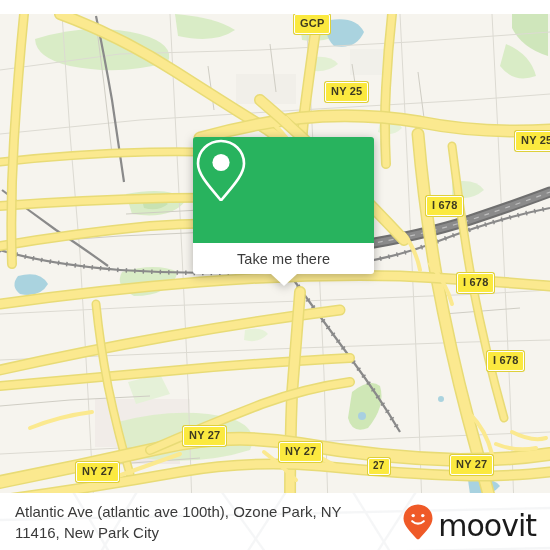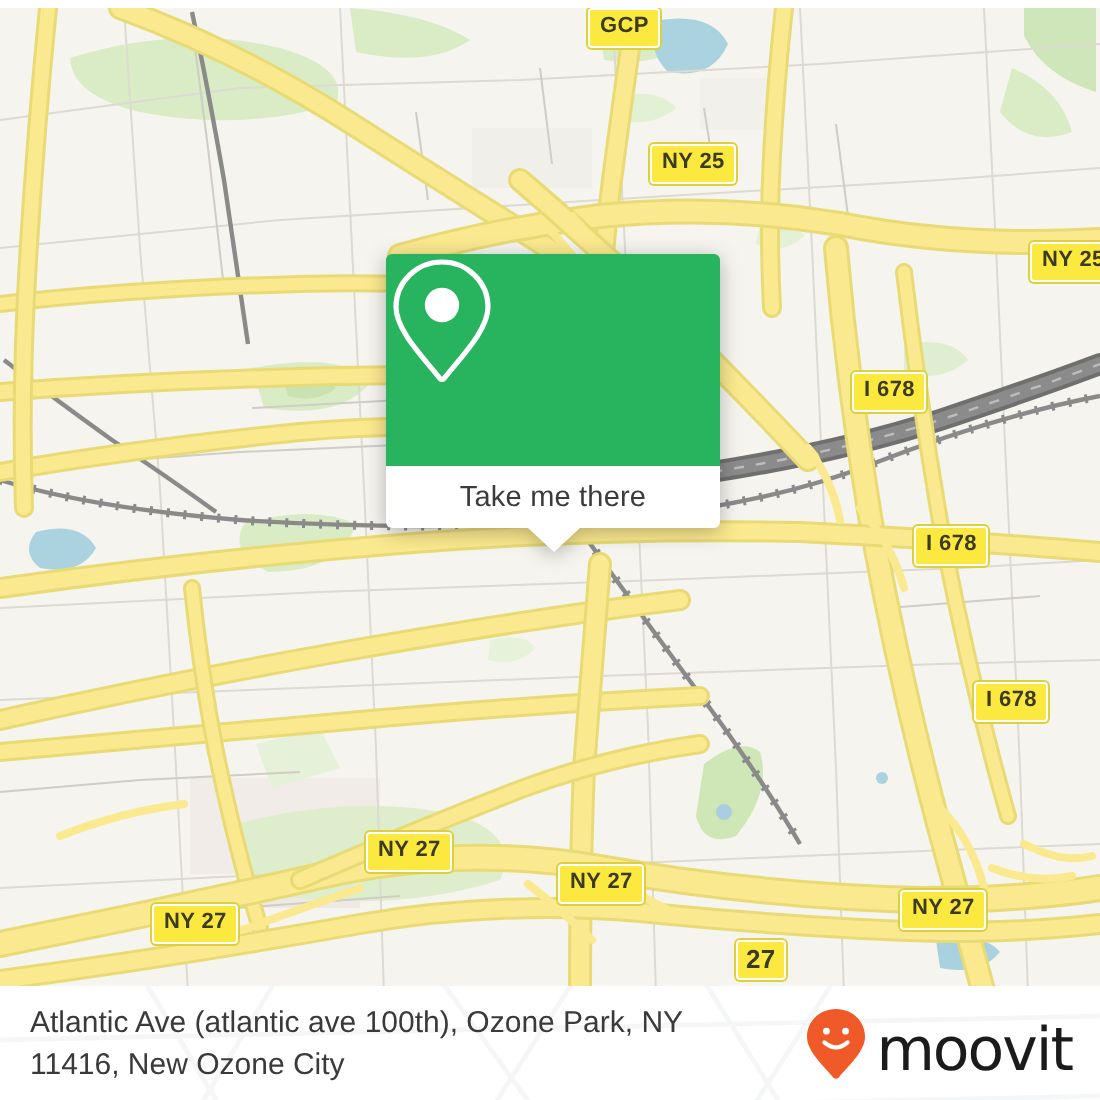--- a/index.html
+++ b/index.html
@@ -5,46 +5,46 @@
   html,body{margin:0;padding:0;}
   body{
     width:550px;height:550px;overflow:hidden;
     font-family:"Liberation Sans", sans-serif;
     background:#ffffff;
   }
   #app{position:relative;width:550px;height:550px;overflow:hidden;}
 
   
   .map{
-    position:absolute;left:0;top:4px;width:550px;height:493px;
+    position:absolute;left:0;top:14px;width:550px;height:493px;
     background:#84cc16;overflow:hidden;
   }
   .map svg{position:absolute;left:0;top:0;}
 
   
   .shield{
     position:absolute;
     background:#fbe93f;
     border:1.5px solid #ffffff;
     box-shadow:0 0 0 1px #ded03a;
     border-radius:2px;
     color:#3d3a22;
     font-weight:bold;
     font-size:11px;
     line-height:1;
     padding:3px 5px 4px 5px;
     white-space:nowrap;
     letter-spacing:.2px;
     font-family:"Liberation Sans", sans-serif;
   }
-  .shield.sm{font-size:13px;padding:2px 4px 3px 4px;margin-top:22px;}
+  .shield.sm{font-size:10px;padding:2px 4px 3px 4px;}
 
   
   .callout{
-    position:absolute;left:193px;top:123px;width:167px;
+    position:absolute;left:193px;top:123px;width:181px;
     filter:drop-shadow(0 2px 5px rgba(0,0,0,.28));
   }
   .callout-top{
     height:106px;background:#28b35e;
     border-radius:3px 3px 0 0;
     display:flex;align-items:center;justify-content:center;
   }
   .callout-bottom{
     height:31px;background:#ffffff;
     border-radius:0 0 3px 3px;
@@ -295,21 +295,21 @@
         <path d="M300,470 L210,610"></path>
         <path d="M330,455 L420,600"></path>
         <path d="M430,470 L340,610"></path>
         <path d="M0,520 L550,508"></path>
         <path d="M0,560 L550,548"></path>
       </g>
     </svg>
     <div class="footer-inner">
       <div class="addr">
         <span>Atlantic Ave (atlantic ave 100th), Ozone Park, NY</span><br>
-        <span>11416, New Ozone City</span>
+        <span>11416, New Park City</span>
       </div>
       <div class="brand">
         <svg width="32" height="38" viewBox="0 0 32 38">
           <path d="M16 1.5 C7.6 1.5 1.5 7.8 1.5 15.4 C1.5 22.3 8.8 29 14.6 35.7 C15.3 36.5 16.7 36.5 17.4 35.7 C23.2 29 30.5 22.3 30.5 15.4 C30.5 7.8 24.4 1.5 16 1.5 Z" fill="#ef5a28"></path>
           <circle cx="11.2" cy="12.6" r="1.7" fill="#ffffff"></circle>
           <circle cx="20.8" cy="12.6" r="1.7" fill="#ffffff"></circle>
           <path d="M10.2 18.2 Q16 23.2 21.8 18.2" stroke="#ffffff" stroke-width="2.1" fill="none" stroke-linecap="round"></path>
         </svg>
         <span class="word">moovit</span>
       </div>

